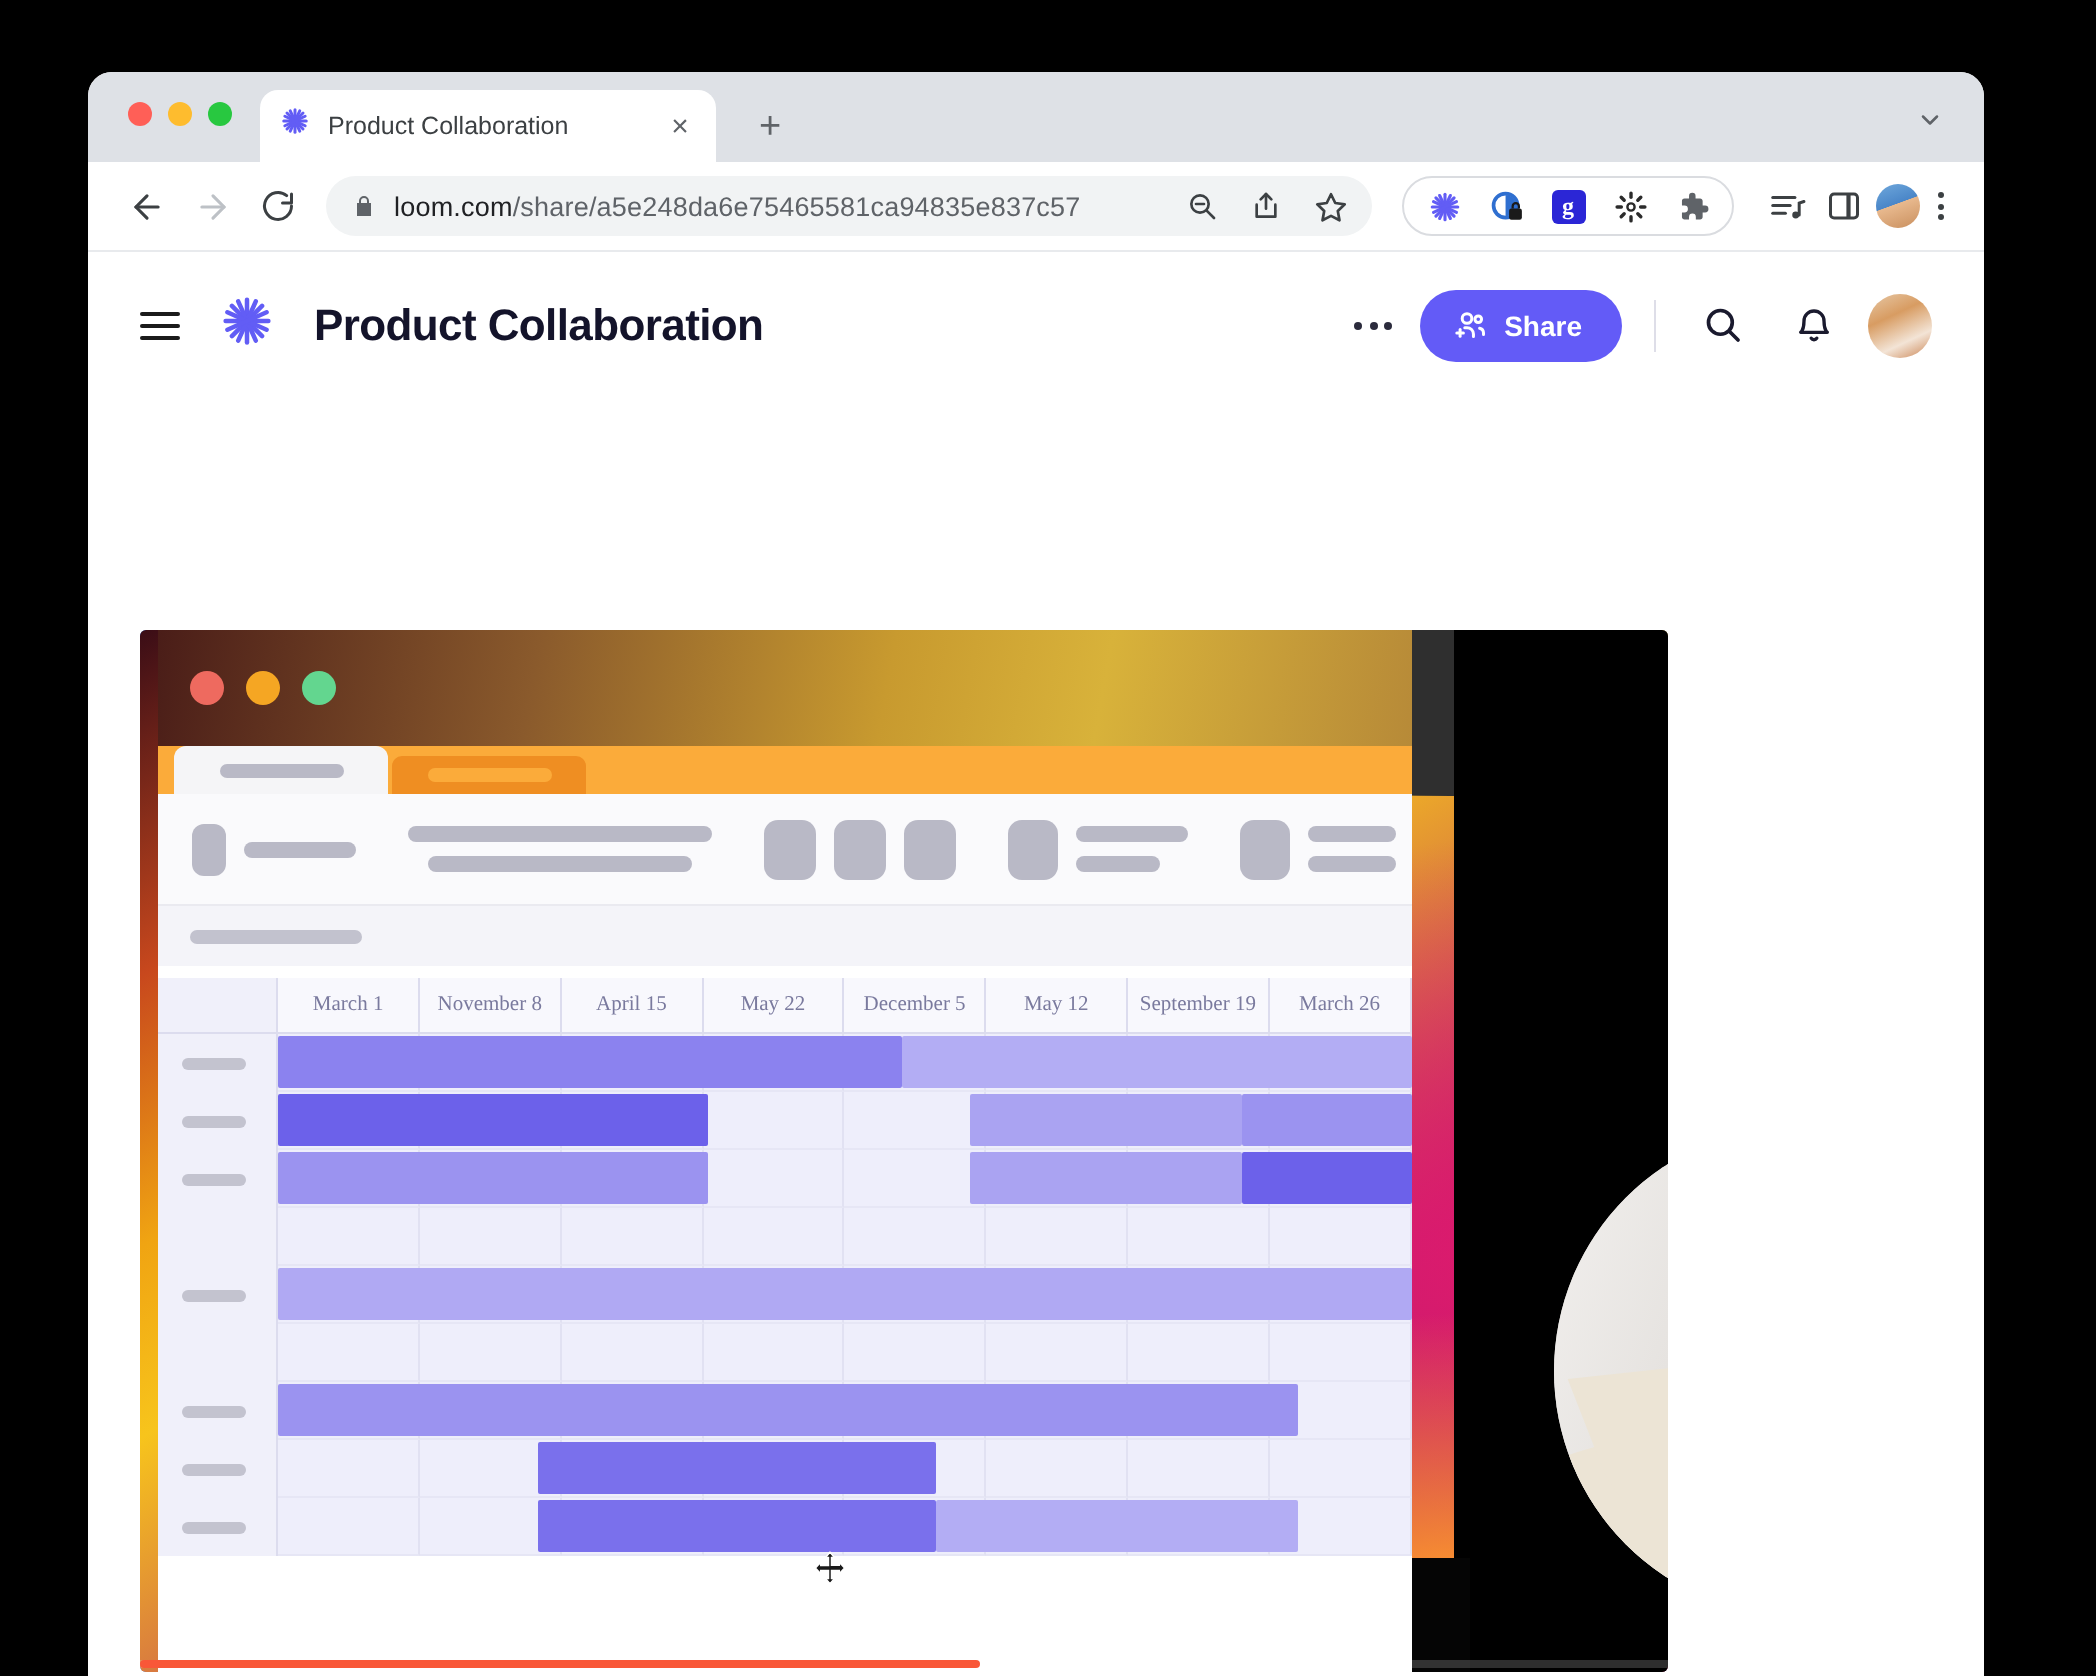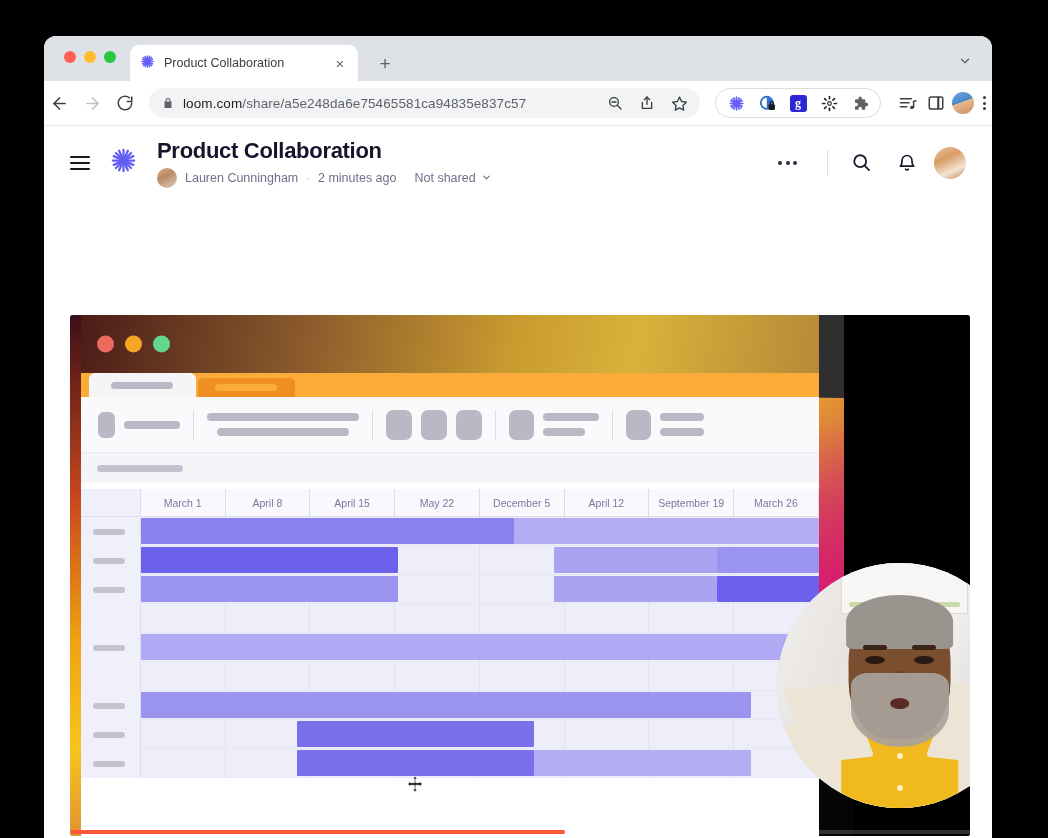--- a/index.html
+++ b/index.html
@@ -67,21 +67,21 @@
   .tabstrip-chevron {
     position: absolute; right: 20px; bottom: 9px;
     color: #5f6368;
   }
 
   
   .addrbar {
     height: 45px;
     background: #ffffff;
     display: flex; align-items: center;
-    padding: 0 0;
+    padding: 0 14px;
     gap: 3px;
     border-bottom: 1px solid #e8eaed;
   }
   .nav-btn {
     width: 30px; height: 30px;
     display: flex; align-items: center; justify-content: center;
     color: #3c4043; cursor: pointer; border-radius: 50%;
     flex: none;
   }
   .nav-btn.disabled { color: #bdc1c6; }
@@ -176,24 +176,25 @@
     width: 32px; height: 32px; border-radius: 50%;
     margin-left: 10px;
     background: linear-gradient(155deg,#e7c9a8 0%,#d89c62 35%,#f3e4d6 70%,#c98250 100%);
     cursor: pointer; flex: none;
   }
 
   
   .video-wrap {
     position: absolute;
     left: 26px; top: 189px;
-    width: 900px; height: 521px;
+    width: 764px; height: 521px;
     background: #3b82f6;
     border-radius: 3px;
     overflow: hidden;
+    font-family: Liberation Serif, serif;
   }
   .video-inner { position: absolute; inset: 0; }
 
   
   .vbg {
     position: absolute; left: 0; top: 0;
     width: 100%; height: 100%;
     background:
       radial-gradient(ellipse 70% 55% at 86% 92%, #ff9a2b 0%, rgba(255,154,43,0) 48%),
       radial-gradient(ellipse 80% 70% at 95% 60%, #e41a6e 0%, rgba(228,26,110,0) 58%),
@@ -591,42 +592,41 @@
               <line x1="8.1" y1="3.3" x2="15.9" y2="20.7"></line>
               <line x1="15.9" y1="3.3" x2="8.1" y2="20.7"></line>
               <line x1="3.3" y1="8.1" x2="20.7" y2="15.9"></line>
               <line x1="3.3" y1="15.9" x2="20.7" y2="8.1"></line>
             </g>
           </svg>
       </div>
 
       <div class="title-block">
         <div class="vid-title">Product Collaboration</div>
-        <div class="meta-row">
-          <span class="meta-avatar"></span>
-          <span>Lauren Cunningham</span>
-          <span class="meta-sep">·</span>
-          <span>2 minutes ago</span>
-          <span class="meta-link" style="margin-left:10px;">
-            <span>Not shared</span>
-            <span style="display:flex;">
-              <svg width="11" height="11" viewBox="0 0 24 24" fill="none" stroke="#6f6f8d" stroke-width="2.6" stroke-linecap="round" stroke-linejoin="round">
-                  <polyline points="6 9 12 15 18 9"></polyline>
-                </svg>
-            </span>
-          </span>
-        </div>
       </div>
 
       <div class="header-right">
         <div class="dots-btn">
           <span></span>
             <span></span>
             <span></span>
         </div>
+        <button class="share-btn">
+          <span style="display:flex;">
+            <svg width="18" height="18" viewBox="0 0 24 24" fill="none" stroke="#fff" stroke-width="2" stroke-linecap="round" stroke-linejoin="round">
+                <circle cx="10" cy="7" r="3.2"></circle>
+                <circle cx="17.5" cy="7.5" r="2.2"></circle>
+                <path d="M14.3 19v-1.6a4.3 4.3 0 0 0-4.3-4.3H8.5"></path>
+                <path d="M21 17.6v-.9a3.3 3.3 0 0 0-2.6-3.2"></path>
+                <line x1="3.2" y1="16.6" x2="7.6" y2="16.6"></line>
+                <line x1="5.4" y1="14.4" x2="5.4" y2="18.8"></line>
+              </svg>
+          </span>
+          <span>Share</span>
+        </button>
         <div class="hdr-divider"></div>
         <div class="hdr-icon">
           <svg width="21" height="21" viewBox="0 0 24 24" fill="none" stroke="currentColor" stroke-width="2.1" stroke-linecap="round">
               <circle cx="10.5" cy="10.5" r="6.8"></circle>
               <line x1="15.6" y1="15.6" x2="20.6" y2="20.6"></line>
             </svg>
         </div>
         <div class="hdr-icon" style="margin-left:12px;">
           <svg width="20" height="20" viewBox="0 0 24 24" fill="none" stroke="currentColor" stroke-width="2" stroke-linecap="round" stroke-linejoin="round">
               <path d="M18 9a6 6 0 1 0-12 0c0 5.2-2 6.8-2 6.8h16S18 14.2 18 9z"></path>
@@ -702,25 +702,25 @@
           <div class="sw-subbar">
             <div class="c1">
                 <i></i>
               </div>
           </div>
 
           <div class="gantt">
             <div class="gantt-head">
               <div class="gantt-namecol"></div>
               <div class="gantt-col">March 1</div>
-              <div class="gantt-col">April 8</div>
+              <div class="gantt-col">November 8</div>
               <div class="gantt-col">April 15</div>
               <div class="gantt-col">May 22</div>
               <div class="gantt-col">December 5</div>
-              <div class="gantt-col">April 12</div>
+              <div class="gantt-col">May 12</div>
               <div class="gantt-col">September 19</div>
               <div class="gantt-col">March 26</div>
             </div>
             <div class="gantt-rows" id="gantt-rows">
                 <div class="grow">
                   <div class="gantt-namecol">
                     <span class="gname"></span>
                   </div>
                   <div class="gcells">
                     <div class="gcell"></div>

